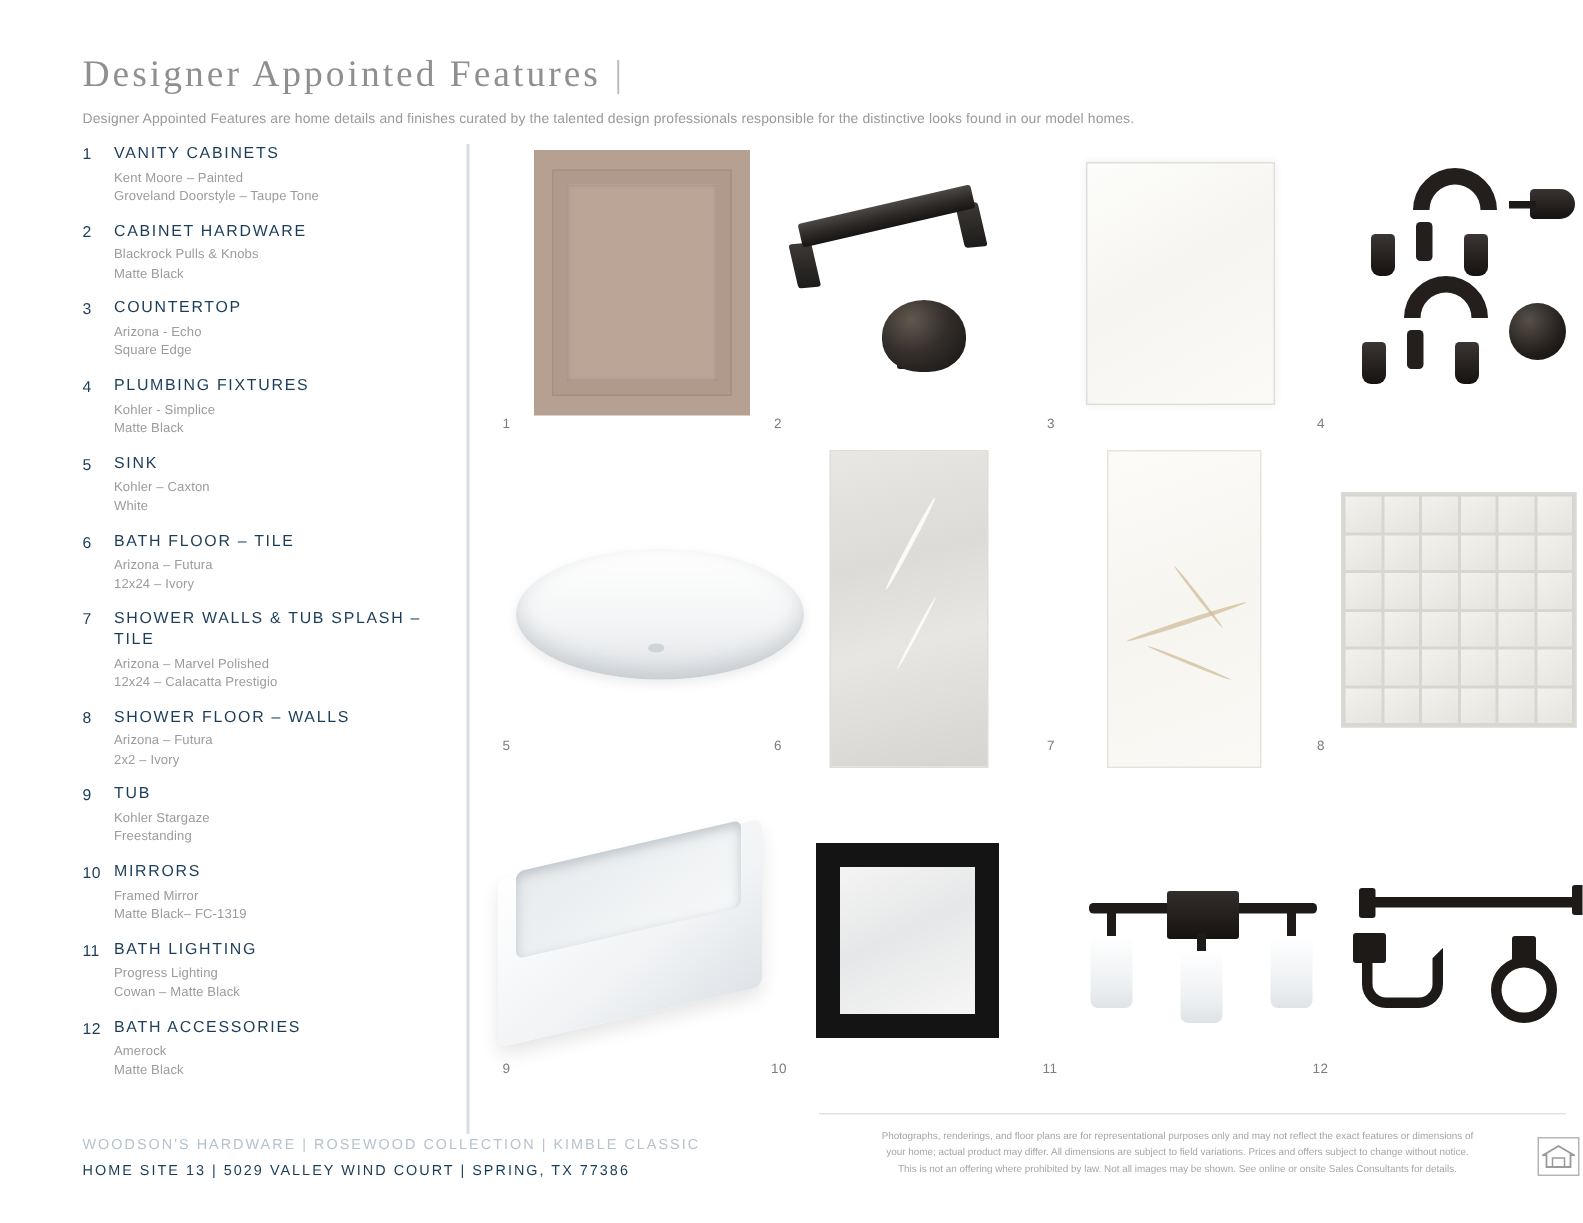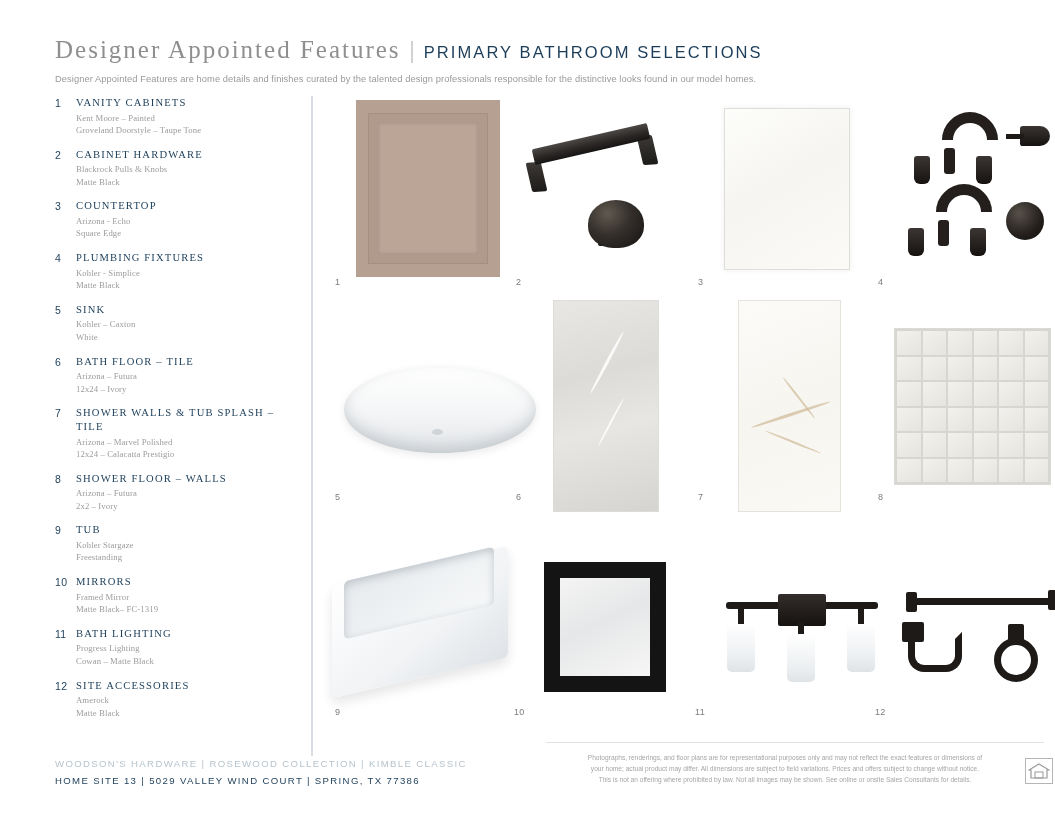--- a/index.html
+++ b/index.html
@@ -88,21 +88,21 @@
     margin-bottom: 11.5px;
   }
   .li-num {
     width: 21px;
     flex: 0 0 21px;
     font-size: 10.5px;
     color: #1b3d59;
     letter-spacing: 0.3px;
     padding-top: 1px;
   }
-  .li-body { flex: 1 1 auto; font-family: Liberation Serif, serif; }
+  .li-body { flex: 1 1 auto; }
   .li-title {
     font-size: 10.6px;
     letter-spacing: 1.15px;
     color: #1b3d59;
     line-height: 1.28;
     margin-bottom: 2px;
   }
   .li-desc {
     font-size: 8.7px;
     color: #9c9c9c;
@@ -359,21 +359,20 @@
 </style>
 </head>
 <body>
 
 <div class="page">
 
   <div class="header">
     <div class="title-row">
       <span class="title-main">Designer Appointed Features</span>
       <span class="title-sep">|</span>
-      <span class="title-sub">PRIMARY BATHROOM SELECTIONS</span>
     </div>
     <div class="subtitle">Designer Appointed Features are home details and finishes curated by the talented design professionals responsible for the distinctive looks found in our model homes.</div>
   </div>
 
   <div class="v-divider"></div>
   <div class="h-divider"></div>
 
   <div class="list">
 
     <div class="list-item">
@@ -471,21 +470,21 @@
       <div class="li-body">
         <div class="li-title">BATH LIGHTING</div>
         <div class="li-desc" style="white-space:pre-line">Progress Lighting
 Cowan – Matte Black</div>
       </div>
     </div>
 
     <div class="list-item">
       <div class="li-num">12</div>
       <div class="li-body">
-        <div class="li-title">SITE ACCESSORIES</div>
+        <div class="li-title">BATH ACCESSORIES</div>
         <div class="li-desc" style="white-space:pre-line">Amerock
 Matte Black</div>
       </div>
     </div>
 
   </div>
 
   <div class="grid">
 
     <div class="cabinet">

